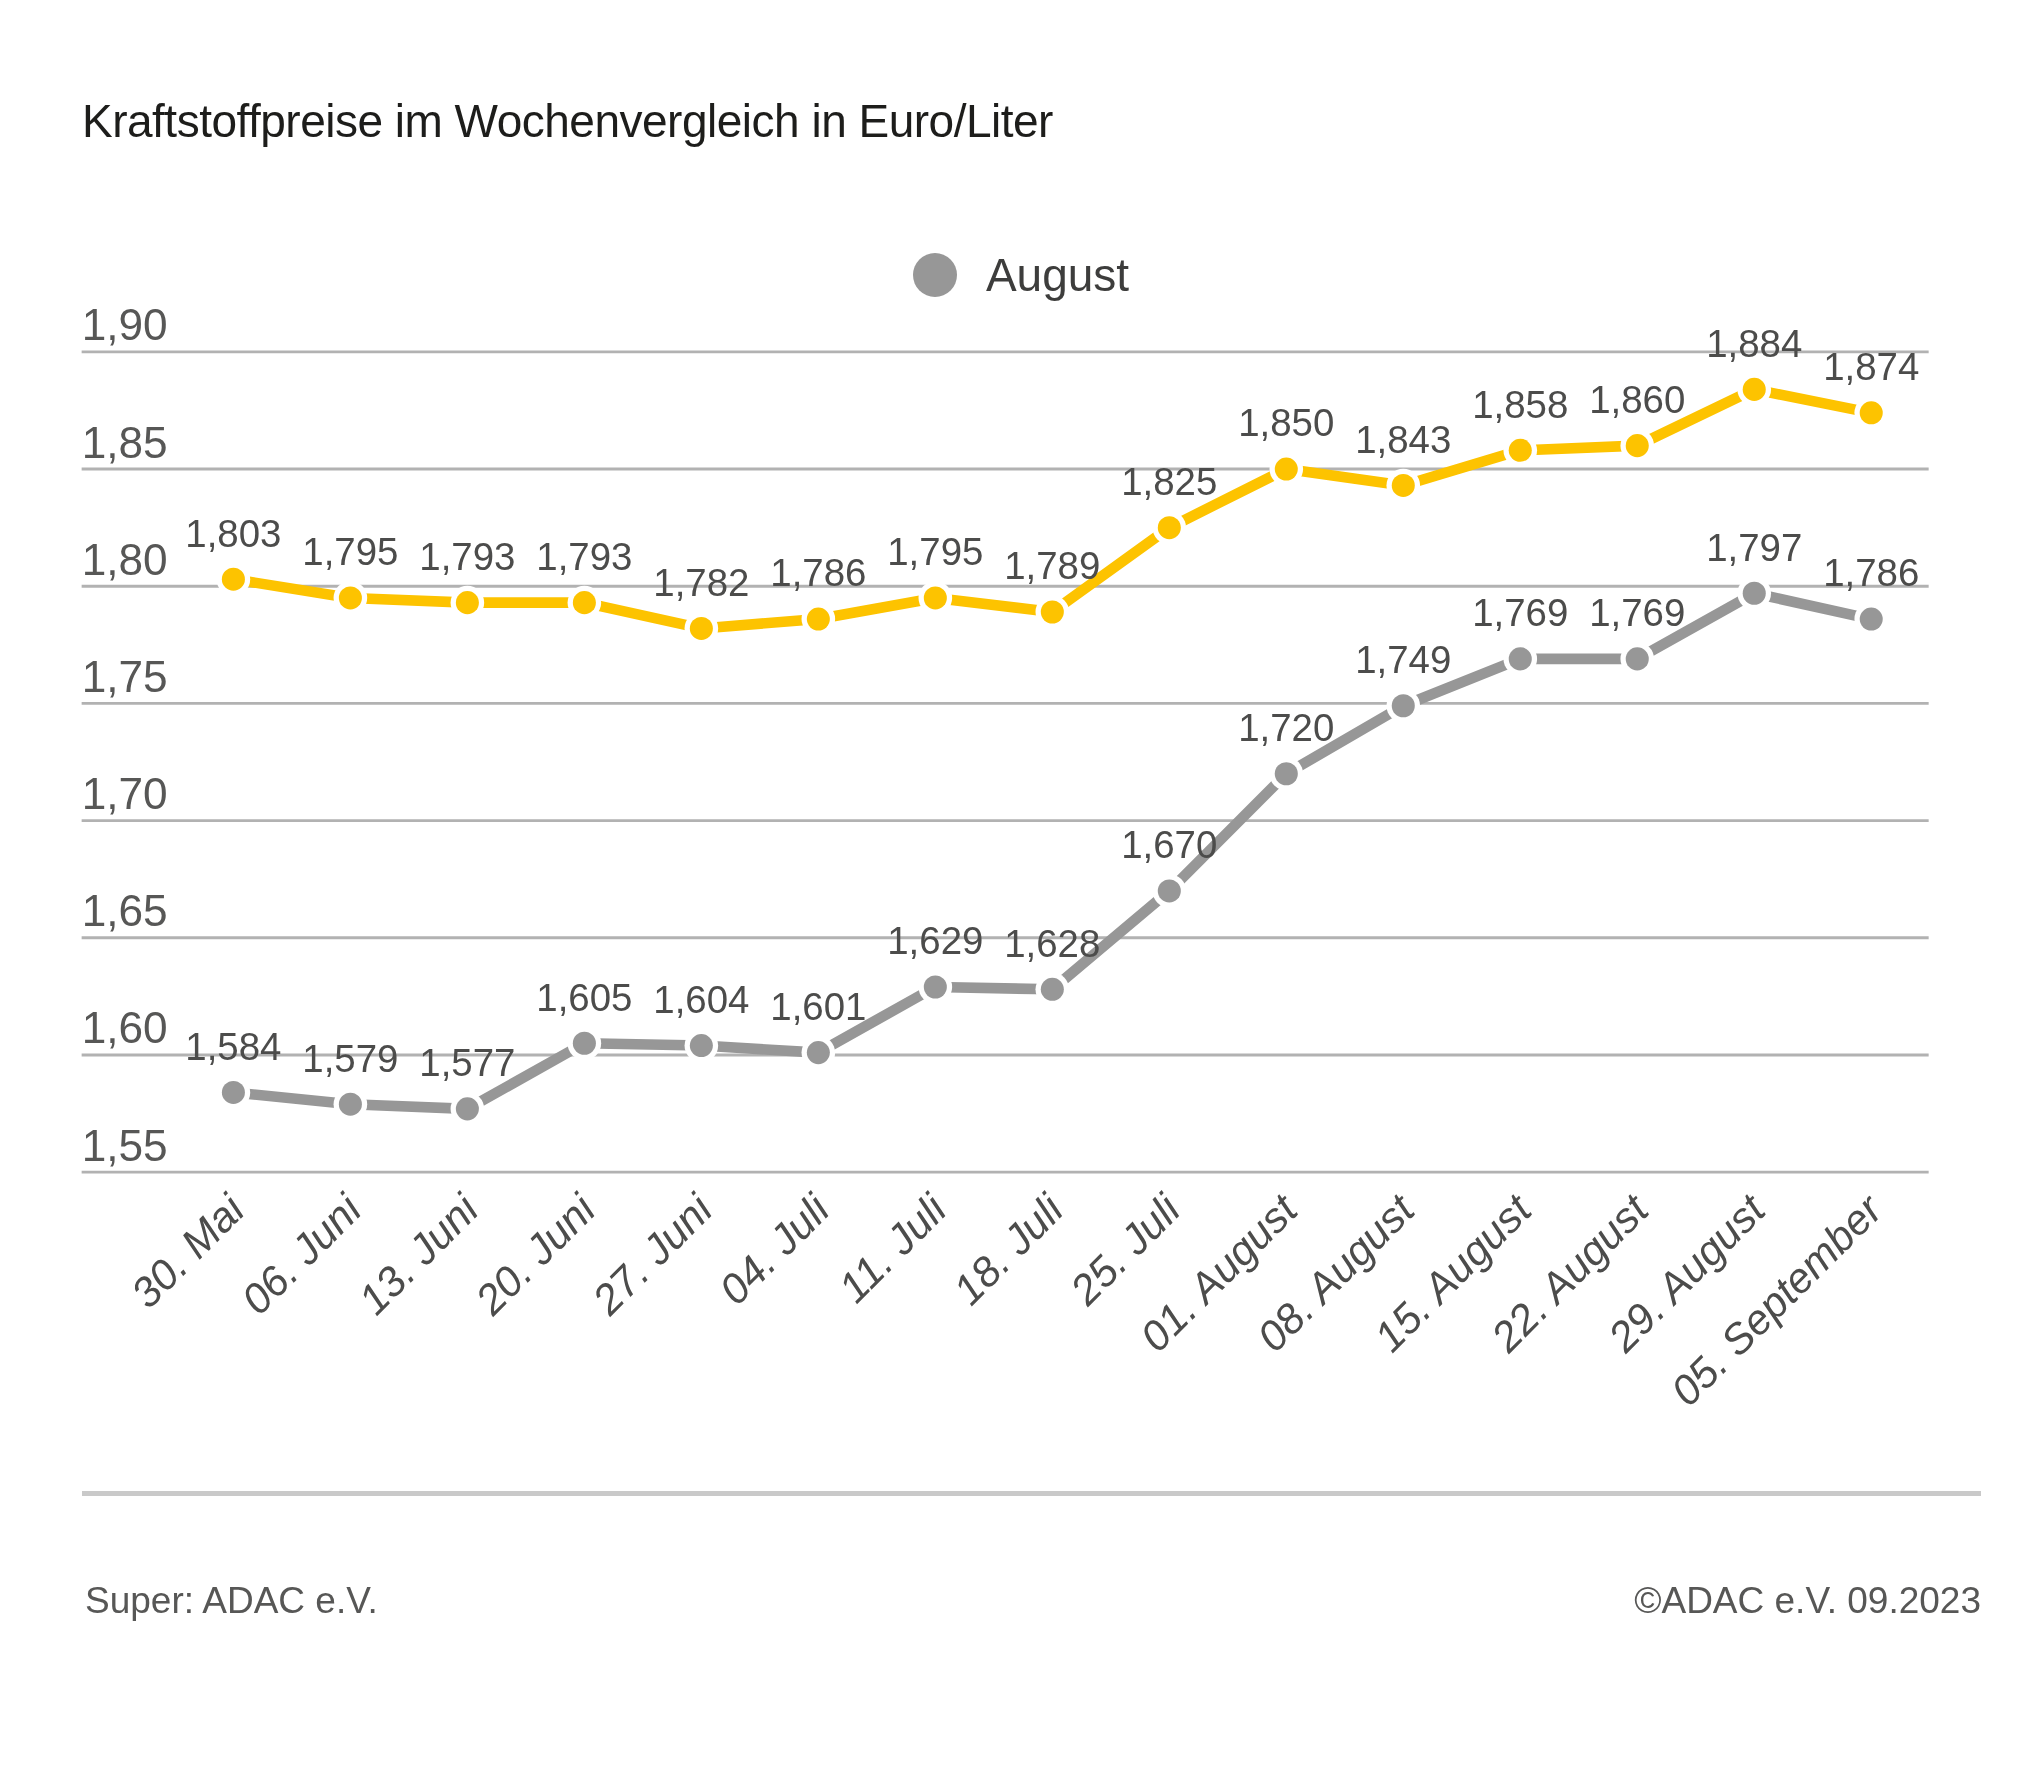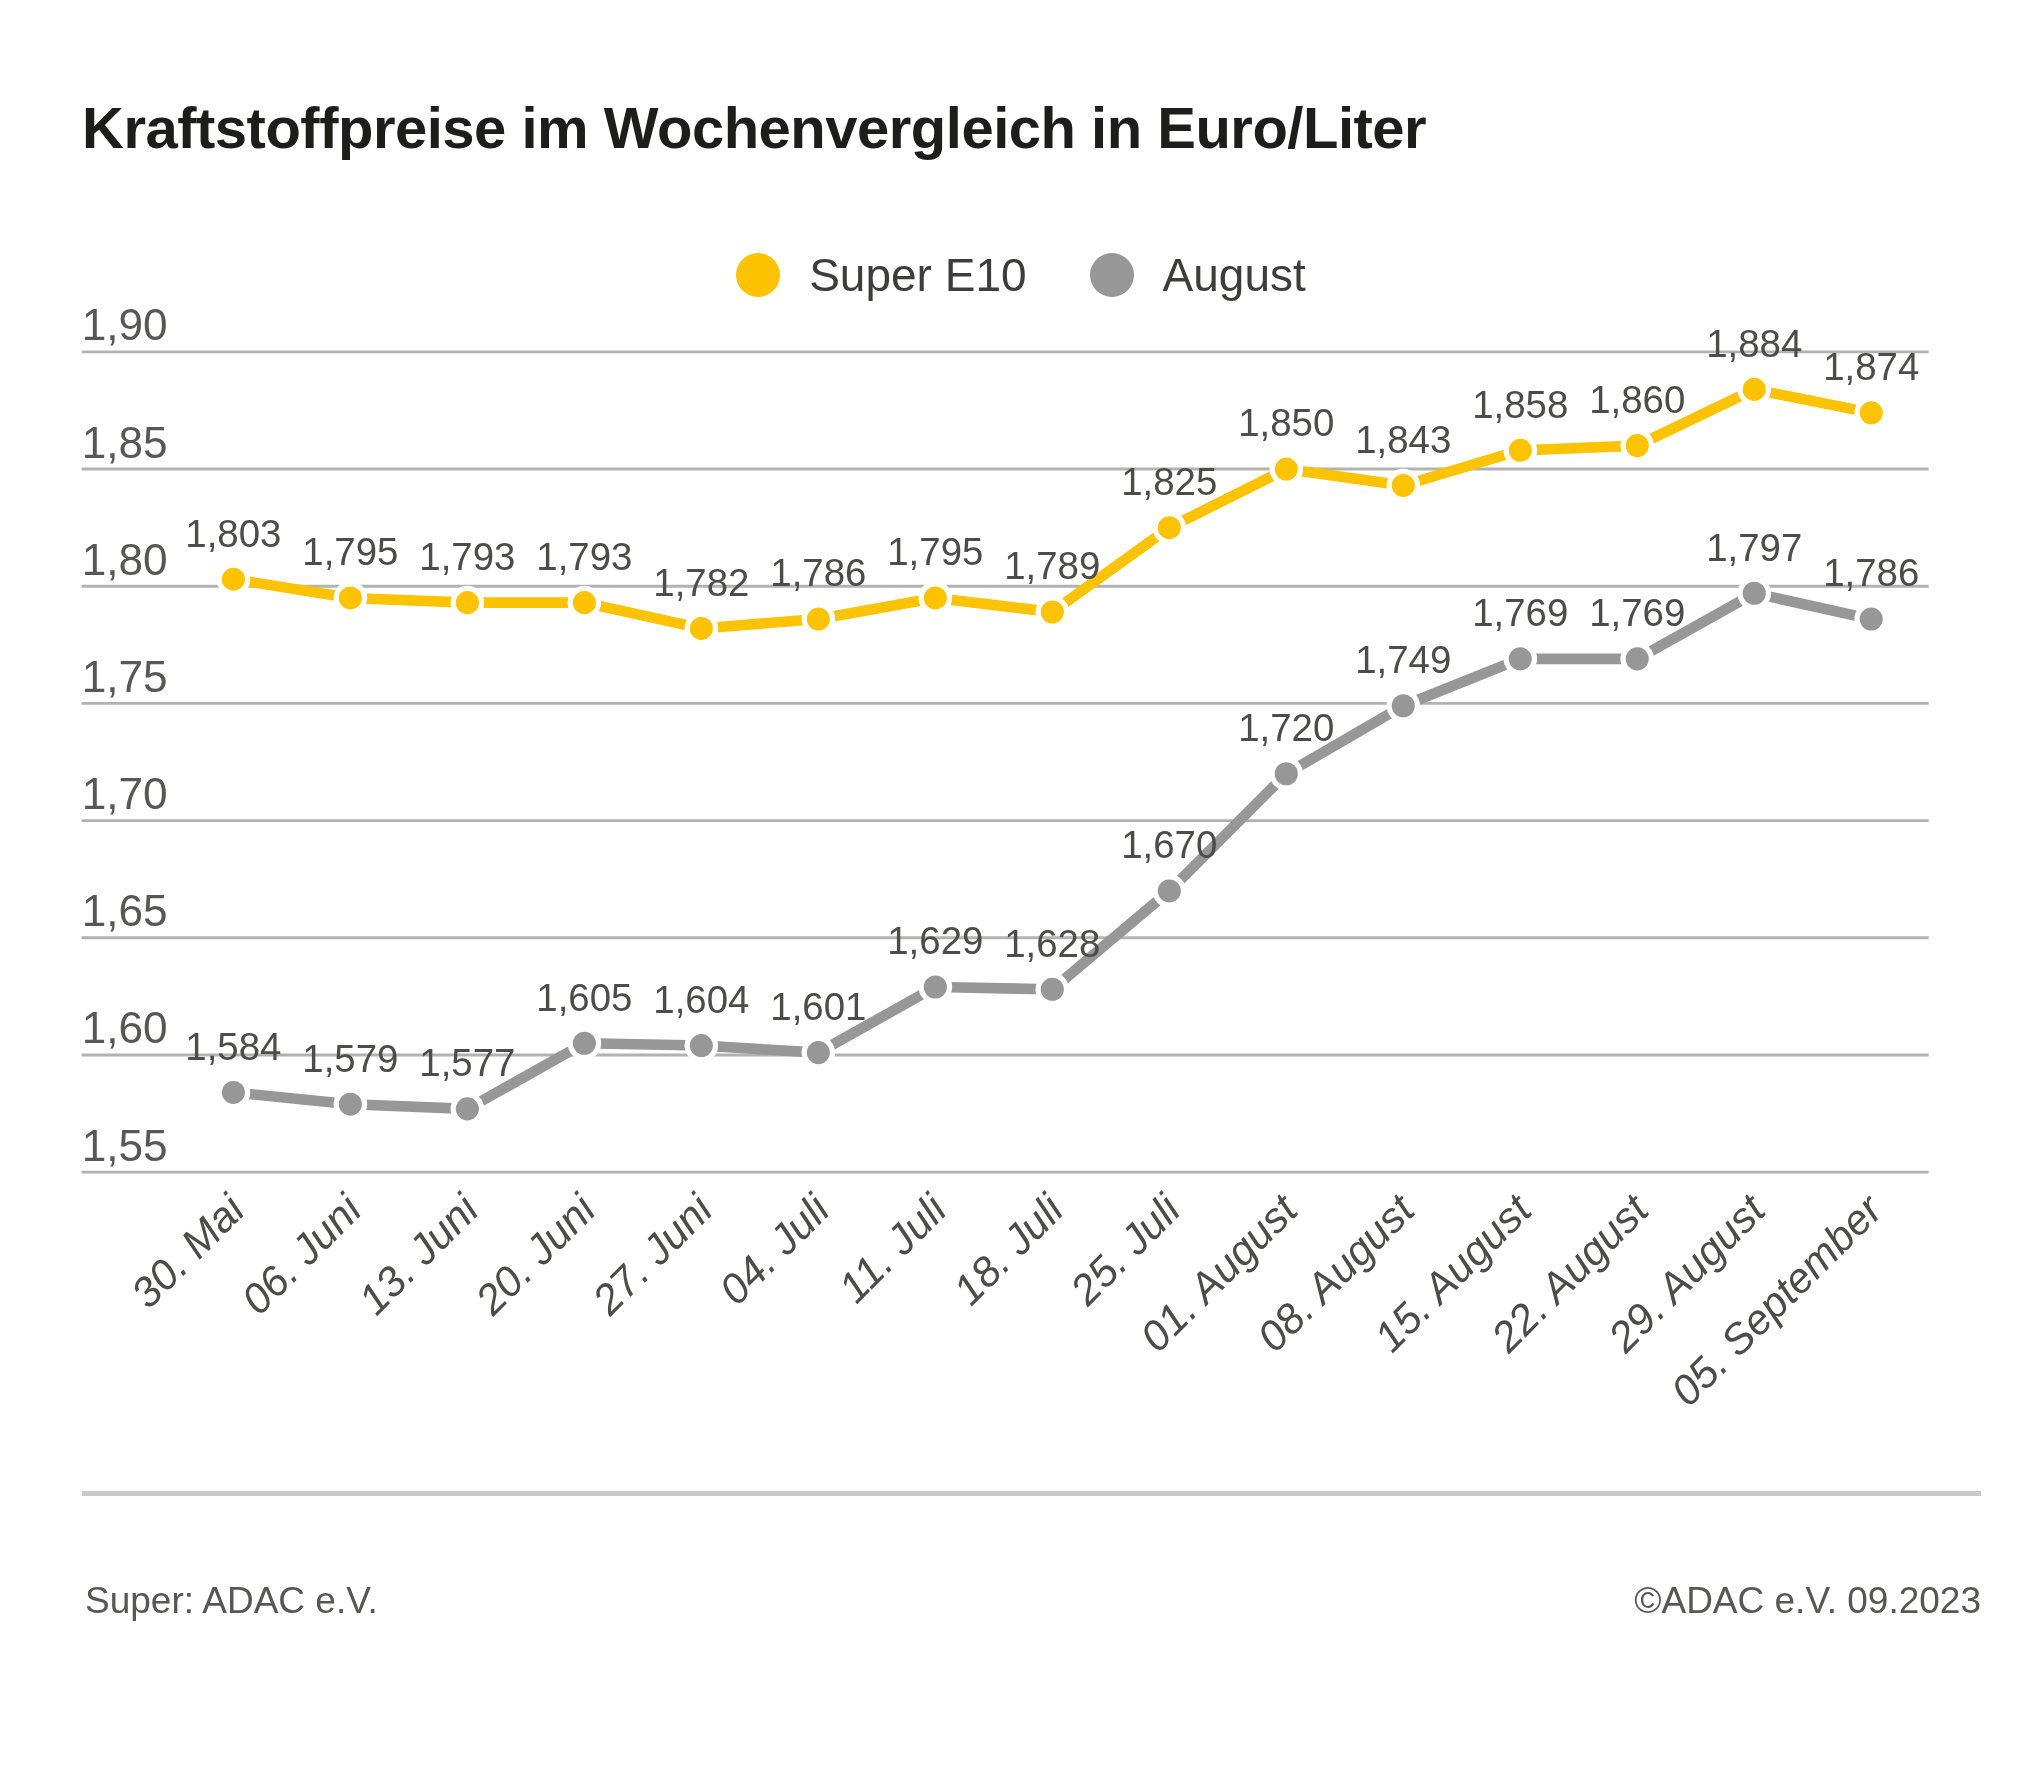--- a/index.html
+++ b/index.html
@@ -1,44 +1,40 @@
 <!DOCTYPE html>
 <html><head>
 <meta charset="utf-8">
 <style>
   html,body{margin:0;padding:0;background:#ffffff;}
   body{width:2042px;height:1792px;position:relative;overflow:hidden;
        font-family:"Liberation Sans",sans-serif;}
   .page{position:absolute;inset:0;}
   .title{position:absolute;left:82px;top:94px;margin:0;
-         font-size:58px;font-weight:700;color:#1d1d1b;letter-spacing:-0.5px;}
+         font-size:46px;font-weight:400;color:#1d1d1b;letter-spacing:-0.5px;}
   .legend{position:absolute;top:248px;left:0;width:100%;
           display:flex;justify-content:center;align-items:center;gap:63px;}
   .legend-item{display:flex;align-items:center;gap:29px;
                font-size:46px;color:#3d3d3c;}
   .dot{width:44px;height:44px;border-radius:50%;background:#ccc;flex:0 0 auto;}
   svg.chart{position:absolute;left:0;top:0;}
   svg.chart text{font-family:"Liberation Sans",sans-serif;}
   .divider{position:absolute;left:82px;top:1491px;width:1899px;height:4.8px;
            background:#c9c9c9;}
   .source{position:absolute;left:85px;top:1580px;font-size:37px;color:#575756;}
   .copyright{position:absolute;right:61px;top:1580px;font-size:37px;color:#575756;margin-left:32px;}
 </style>
 </head>
 <body>
 
 <div class="page">
 
   <h1 class="title">Kraftstoffpreise im Wochenvergleich in Euro/Liter</h1>
 
   <div class="legend">
-    <div class="legend-item">
-      <span class="dot" style="background: rgb(253, 195, 0);"></span>
-      <span>Super E10</span>
-    </div>
     <div class="legend-item">
       <span class="dot" style="background: rgb(151, 151, 151);"></span>
       <span>August</span>
     </div>
   </div>
 
   <svg id="chart" class="chart" width="2042" height="1792" viewBox="0 0 2126 1865">
       <line x1="85" y1="366" x2="2008" y2="366" stroke="#b2b2b2" stroke-width="3"></line>
       <text x="85" y="354" fill="#575756" font-size="46">1,90</text>
       <line x1="85" y1="487.99999999999955" x2="2008" y2="487.99999999999955" stroke="#b2b2b2" stroke-width="3"></line>

